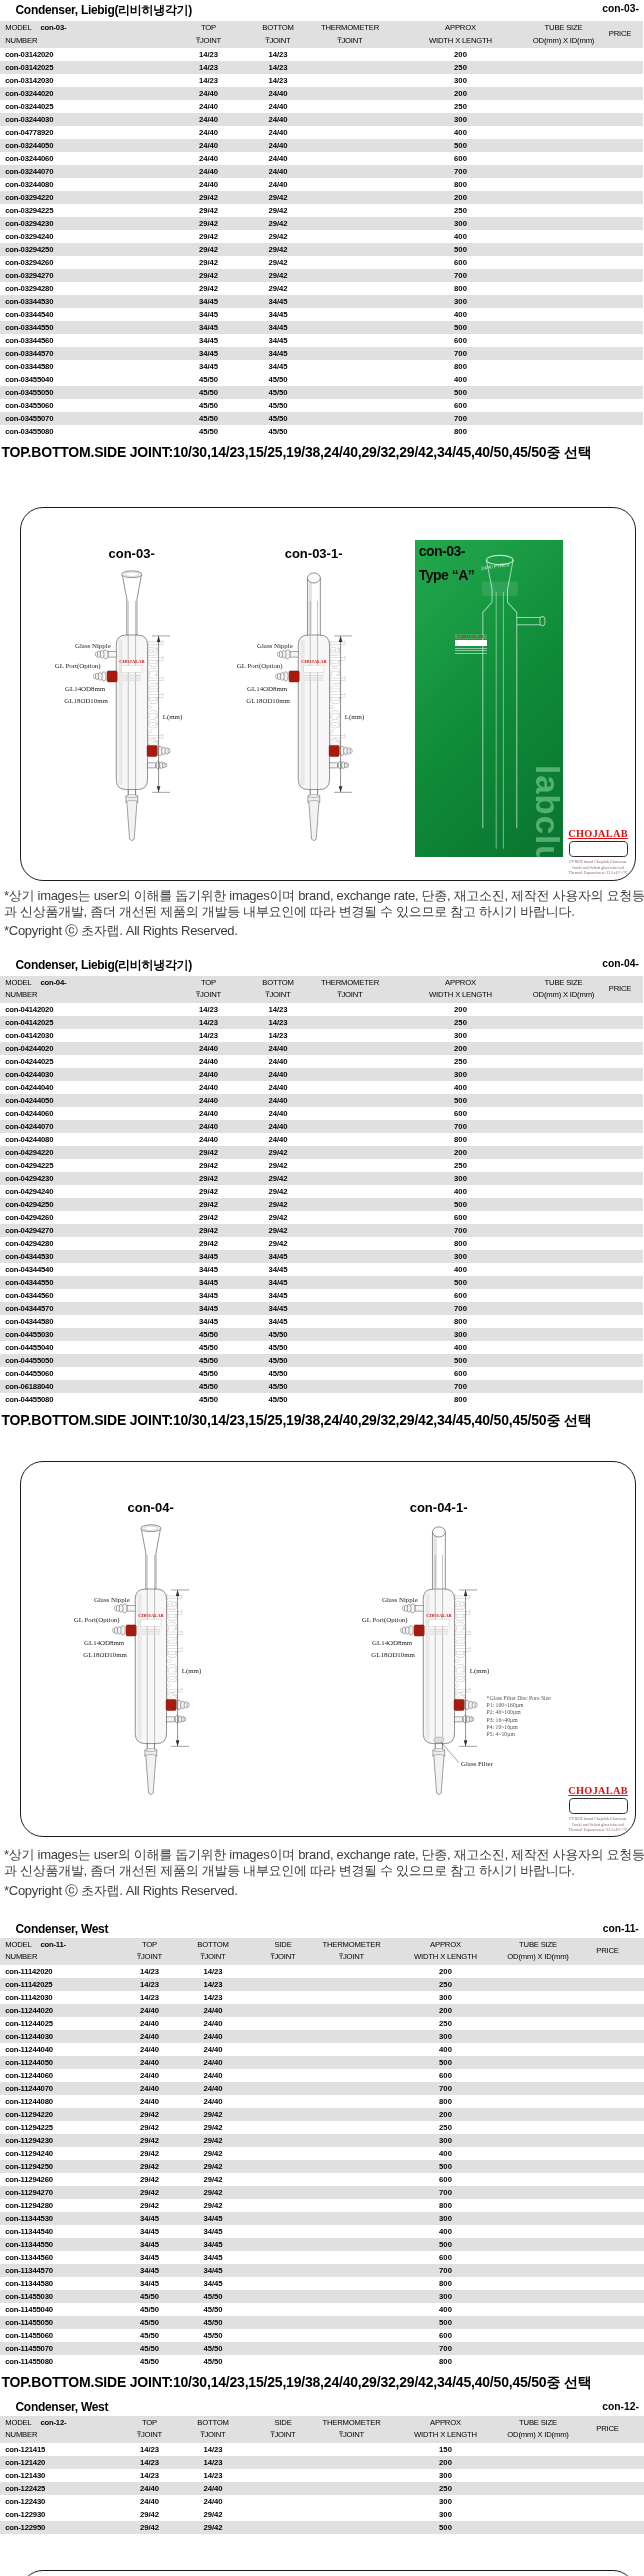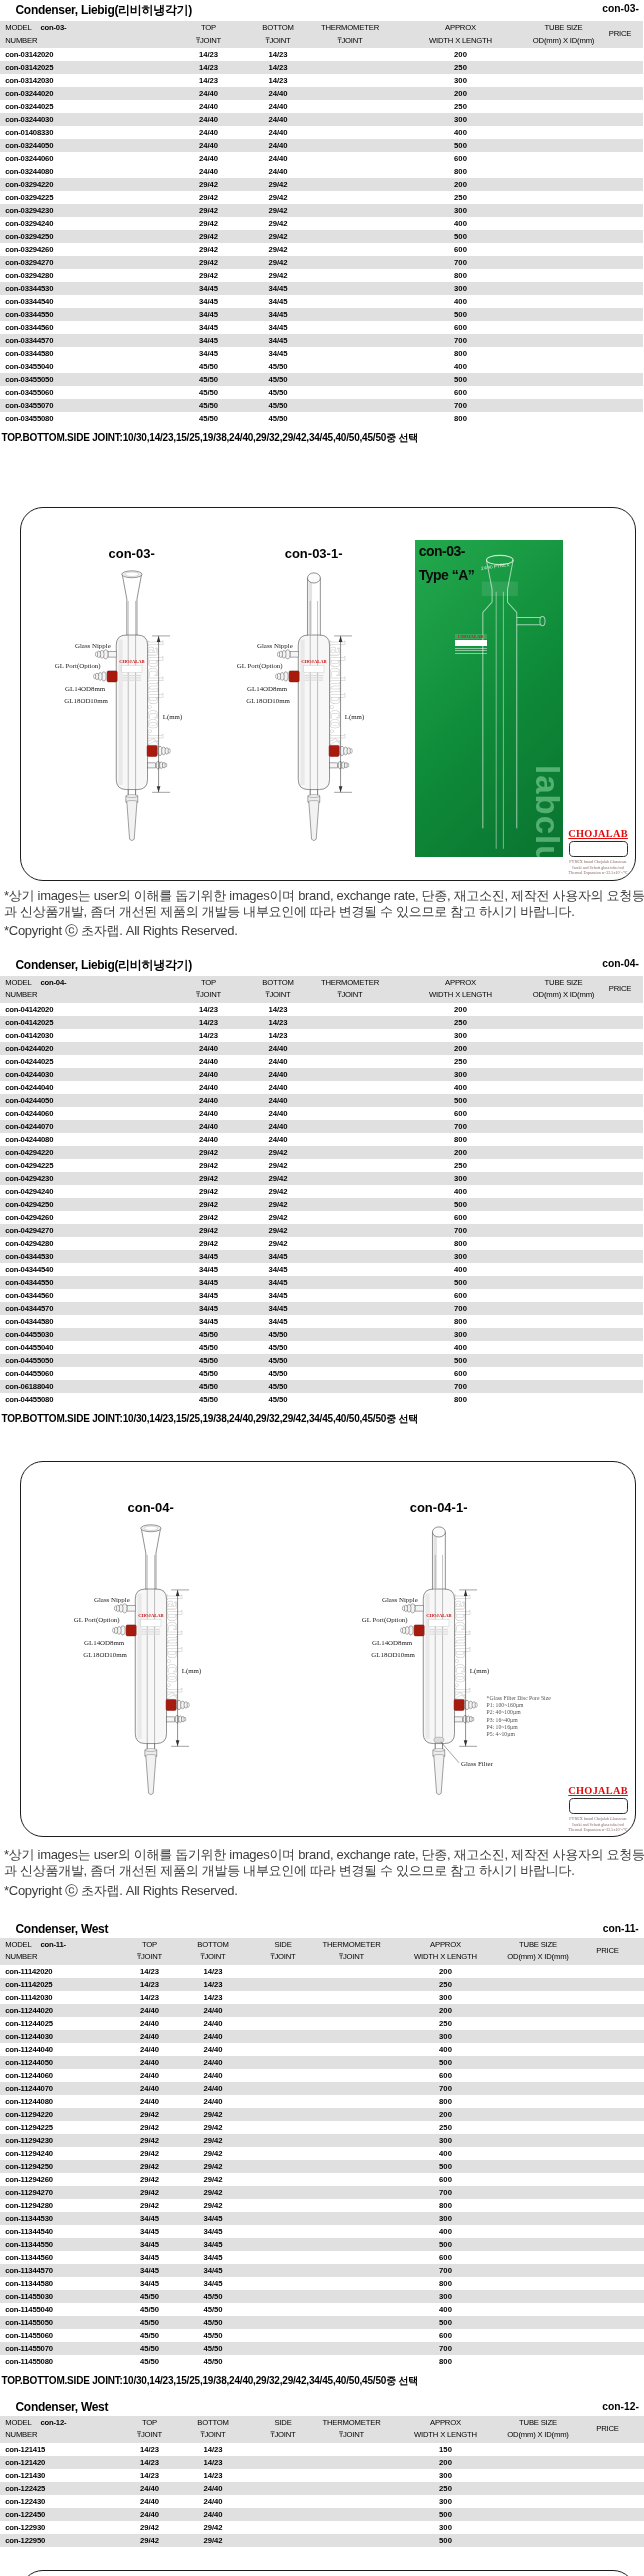--- a/index.html
+++ b/index.html
@@ -13,21 +13,21 @@
   table.cat{border-collapse:collapse;table-layout:fixed;width:536px;margin-top:1.5px}
   table.cat th{font-weight:normal;font-size:7.7px;letter-spacing:-0.2px;padding:1.5px 0;vertical-align:middle}
   table.cat thead tr{background:#e0e0e0}
   .hl{line-height:12.4px;white-space:nowrap}
   .h-model{text-align:left;padding-left:5.2px !important}
   .h-model b{font-size:7.7px;margin-left:7.2px}
   table.cat td{height:13px;font-size:7.7px;font-weight:bold;padding:0;white-space:nowrap;overflow:hidden}
   td.c-model{text-align:left;padding-left:5.2px !important;letter-spacing:-0.2px}
   td.c-mid{text-align:center}
   tr.alt{background:#e0e0e0}
-  .t-note{font-size:10px;font-weight:bold;letter-spacing:-0.2px;margin-top:5.2px;padding-left:1.5px;white-space:nowrap}
+  .t-note{font-size:14px;font-weight:bold;letter-spacing:-0.2px;margin-top:5.2px;padding-left:1.5px;white-space:nowrap}
 
   
   .dia-box{position:absolute;border:1px solid #1c1c1c;border-radius:23px;background:#fff}
   .dia-label{position:absolute;font-size:13px;font-weight:bold;transform:translateX(-50%);white-space:nowrap}
   .dia-svg{position:absolute}
   .dlbl{font-family:"Liberation Serif",serif;font-size:15px;fill:#222}
   .dim-lbl{font-family:"Liberation Serif",serif;font-size:15px;fill:#222}
   .wmark{font-family:"Liberation Serif",serif;font-weight:bold;fill:#ffffff;stroke:#c6c6c6;stroke-width:1.1px;opacity:0.95}
 
   
@@ -153,21 +153,21 @@
           <tr class="alt">
       <td class="c-model">con-03244030</td>
       <td class="c-mid">24/40</td>
       <td class="c-mid">24/40</td>
             <td class="c-mid"></td>
       <td class="c-mid">300</td>
       <td class="c-mid"></td>
       <td class="c-mid"></td>
           </tr>
           <tr class="">
-      <td class="c-model">con-01408330</td>
+      <td class="c-model">con-04778920</td>
       <td class="c-mid">24/40</td>
       <td class="c-mid">24/40</td>
             <td class="c-mid"></td>
       <td class="c-mid">400</td>
       <td class="c-mid"></td>
       <td class="c-mid"></td>
           </tr>
           <tr class="alt">
       <td class="c-model">con-03244050</td>
       <td class="c-mid">24/40</td>
@@ -176,20 +176,29 @@
       <td class="c-mid">500</td>
       <td class="c-mid"></td>
       <td class="c-mid"></td>
           </tr>
           <tr class="">
       <td class="c-model">con-03244060</td>
       <td class="c-mid">24/40</td>
       <td class="c-mid">24/40</td>
             <td class="c-mid"></td>
       <td class="c-mid">600</td>
+      <td class="c-mid"></td>
+      <td class="c-mid"></td>
+          </tr>
+          <tr class="alt">
+      <td class="c-model">con-03244070</td>
+      <td class="c-mid">24/40</td>
+      <td class="c-mid">24/40</td>
+            <td class="c-mid"></td>
+      <td class="c-mid">700</td>
       <td class="c-mid"></td>
       <td class="c-mid"></td>
           </tr>
           <tr class="">
       <td class="c-model">con-03244080</td>
       <td class="c-mid">24/40</td>
       <td class="c-mid">24/40</td>
             <td class="c-mid"></td>
       <td class="c-mid">800</td>
       <td class="c-mid"></td>
@@ -1158,30 +1167,20 @@
       <td class="c-mid"></td>
       <td class="c-mid"></td>
           </tr>
           <tr class="">
       <td class="c-model">con-122430</td>
       <td class="c-mid">24/40</td>
       <td class="c-mid">24/40</td>
             <td class="c-mid"></td>
             <td class="c-mid"></td>
       <td class="c-mid">300</td>
-      <td class="c-mid"></td>
-      <td class="c-mid"></td>
-          </tr>
-          <tr class="alt">
-      <td class="c-model">con-122450</td>
-      <td class="c-mid">24/40</td>
-      <td class="c-mid">24/40</td>
-            <td class="c-mid"></td>
-            <td class="c-mid"></td>
-      <td class="c-mid">500</td>
       <td class="c-mid"></td>
       <td class="c-mid"></td>
           </tr>
           <tr class="">
       <td class="c-model">con-122930</td>
       <td class="c-mid">29/42</td>
       <td class="c-mid">29/42</td>
             <td class="c-mid"></td>
             <td class="c-mid"></td>
       <td class="c-mid">300</td>

